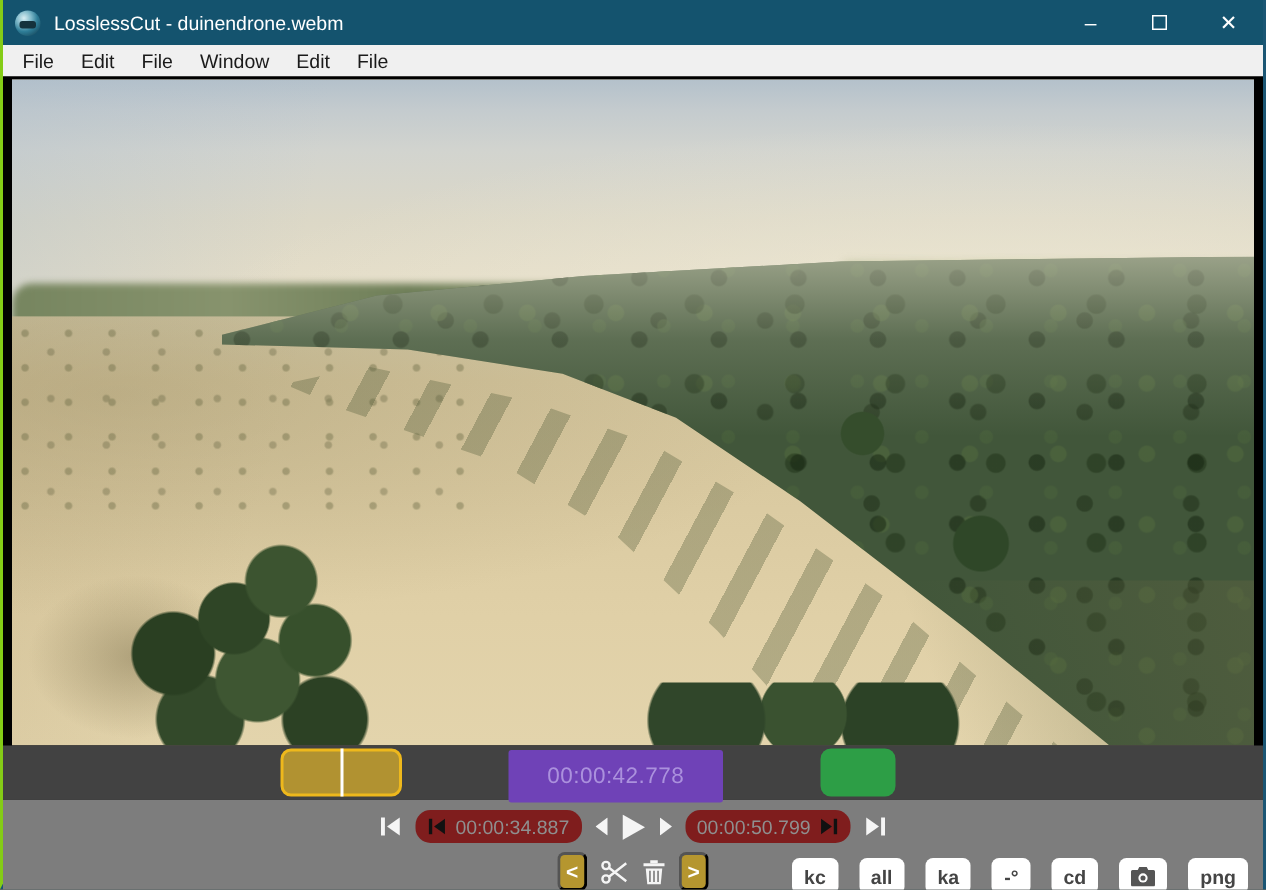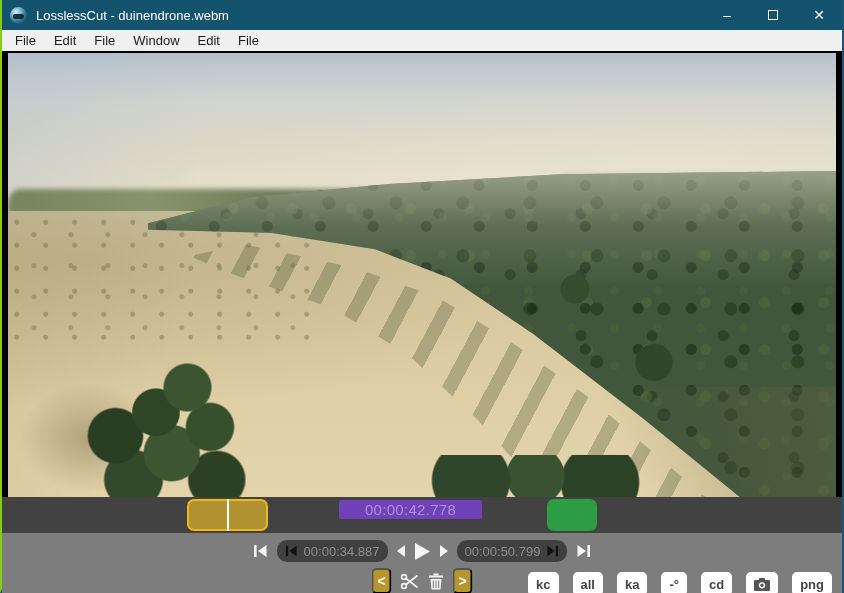--- a/index.html
+++ b/index.html
@@ -95,29 +95,29 @@
   .lone-tree-2 { position:absolute; left:618px; top:286px; width:56px; height:52px;
           background: radial-gradient(circle at 50% 45%, #2f4728 0 45%, transparent 48%); }
 
   
   .timeline { height:36px; background:#424242; position:relative; flex:0 0 auto; }
   .segment-yellow { position:absolute; left:185px; top:2px; width:81px; height:32px;
           background:#b19231; border:2px solid #eeb81c; border-radius:7px; }
   .segment-green { position:absolute; left:545px; top:2px; width:50px; height:32px;
           background:#2d9e46; border-radius:7px; }
   .playhead { position:absolute; left:225px; top:2px; width:2px; height:32px; background:#ffffff; }
-  .current-time-box { position:absolute; left:337px; top:3px; width:143px; height:19px;
+  .current-time-box { position:absolute; left:337px; top:3px; width:143px; height:35px;
           background:#6f42b7; color:#ab91dd; font-size:15px; display:flex; align-items:center; justify-content:center;
           border-radius:2px; letter-spacing:0.3px; }
 
   
   .bottombar { flex:1; background:#7d7d7d; display:flex; flex-direction:column; }
   .transport-row { height:30px; margin-top:3px; display:flex; align-items:center; justify-content:center; gap:9px; }
   .icon-btn { display:flex; align-items:center; justify-content:center; }
-  .time-pill { background:#404040; border-radius:10px; height:22px; display:flex; align-items:center;
+  .time-pill { background:#7f1d1d; border-radius:10px; height:22px; display:flex; align-items:center;
                gap:6px; padding:0 8px; }
   .time-text { color:#8f8f8f; font-size:13px; }
   .white-ic { fill:#f5f5f5; }
   .black-ic { fill:#111111; }
 
   .tools-row { height:26px; margin-top:2px; position:relative; }
   .tools-left { position:absolute; left:10px; top:0; display:flex; gap:6px; }
   .tools-center { position:absolute; left:50%; transform:translateX(-50%); top:0; display:flex; gap:9px; align-items:center; }
   .tools-right { position:absolute; right:10px; top:4px; display:flex; gap:14px; }
 

